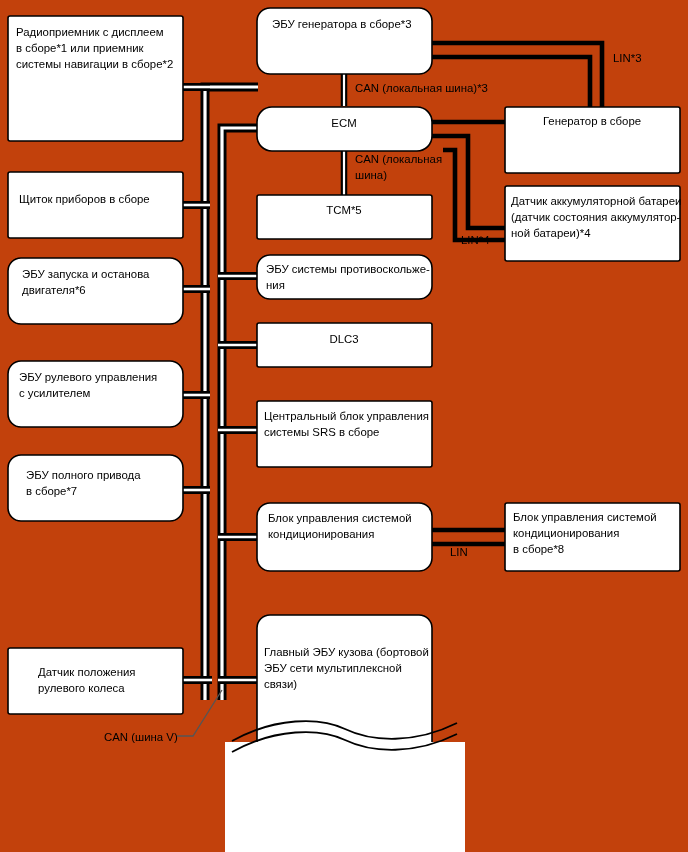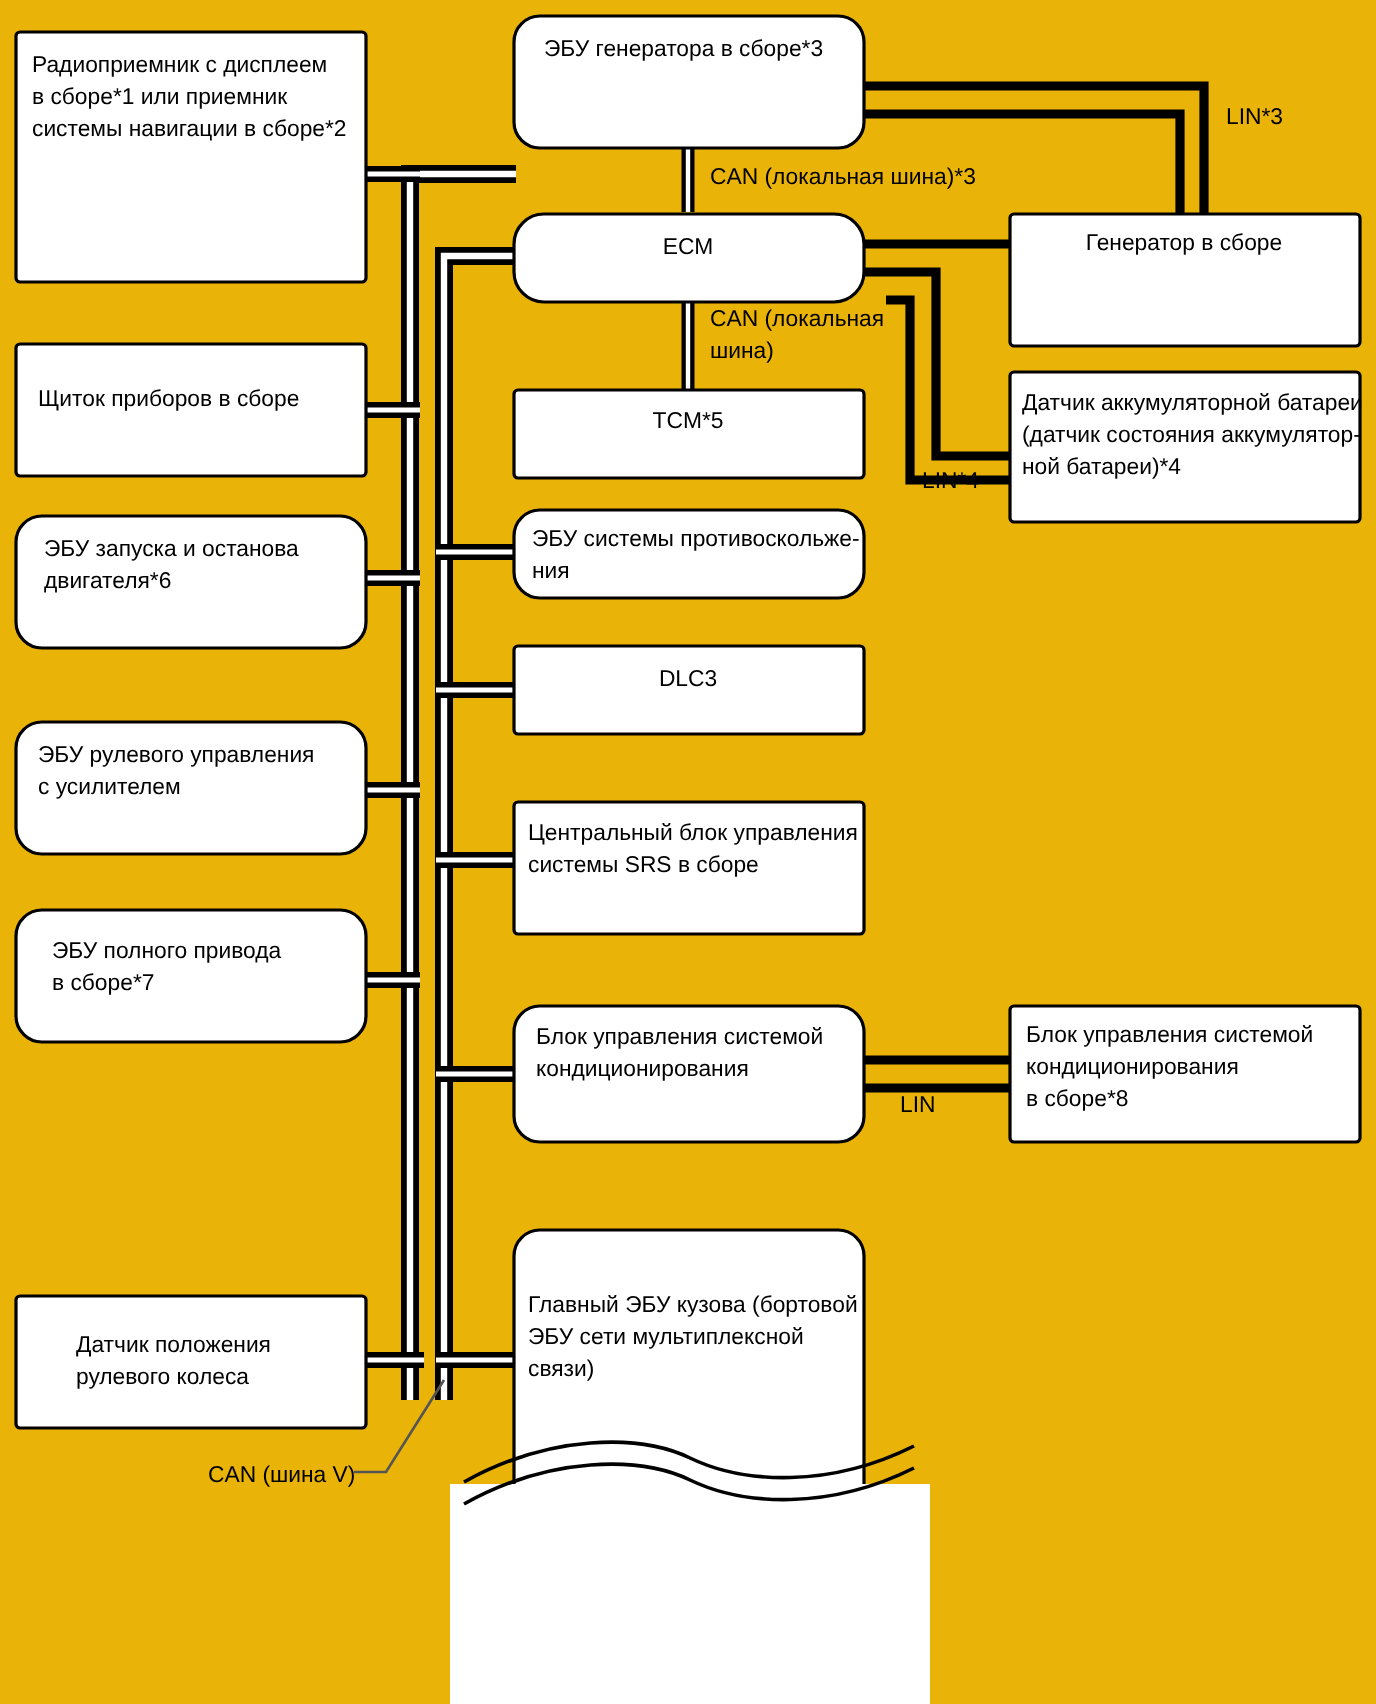--- a/index.html
+++ b/index.html
@@ -4,21 +4,21 @@
 <style>
   html, body {
     margin: 0;
     padding: 0;
     background: #ffffff;
   }
   #diagram-root {
     position: relative;
     width: 688px;
     height: 852px;
-    background: #eab308;
+    background: #c2410c;
     font-family: "Liberation Sans", sans-serif;
   }
   svg.diagram {
     display: block;
     width: 688px;
     height: 852px;
   }
   .box-shape {
     fill: #ffffff;
     stroke: #000000;

